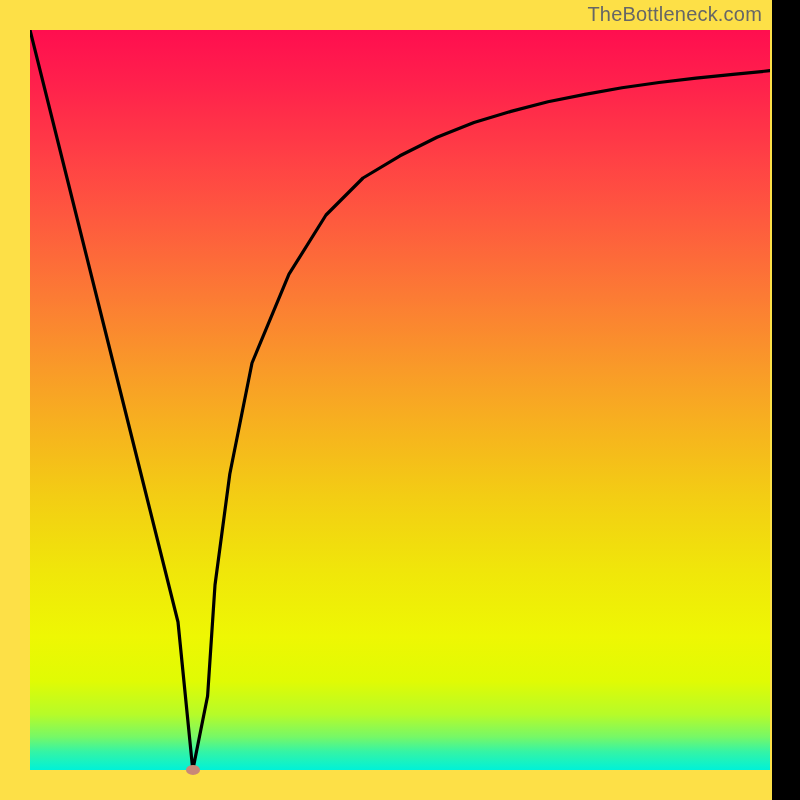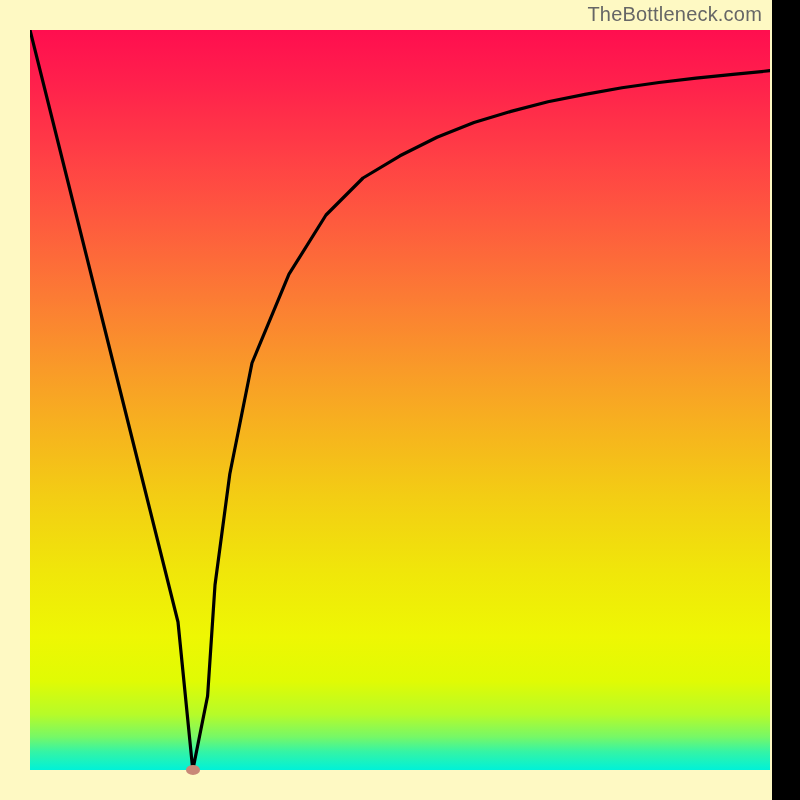--- a/index.html
+++ b/index.html
@@ -8,21 +8,21 @@
     width: 800px;
     height: 800px;
     overflow: hidden;
     background: #000;
     font-family: Arial, Helvetica, sans-serif;
   }
   .frame {
     position: relative;
     width: 772px;
     height: 800px;
-    background: #fef9c3;
+    background: #fde047;
   }
   .attribution {
     position: absolute;
     top: 3px;
     right: 10px;
     color: #666;
     font-size: 20px;
     font-weight: 500;
     letter-spacing: 0.2px;
     z-index: 5;

